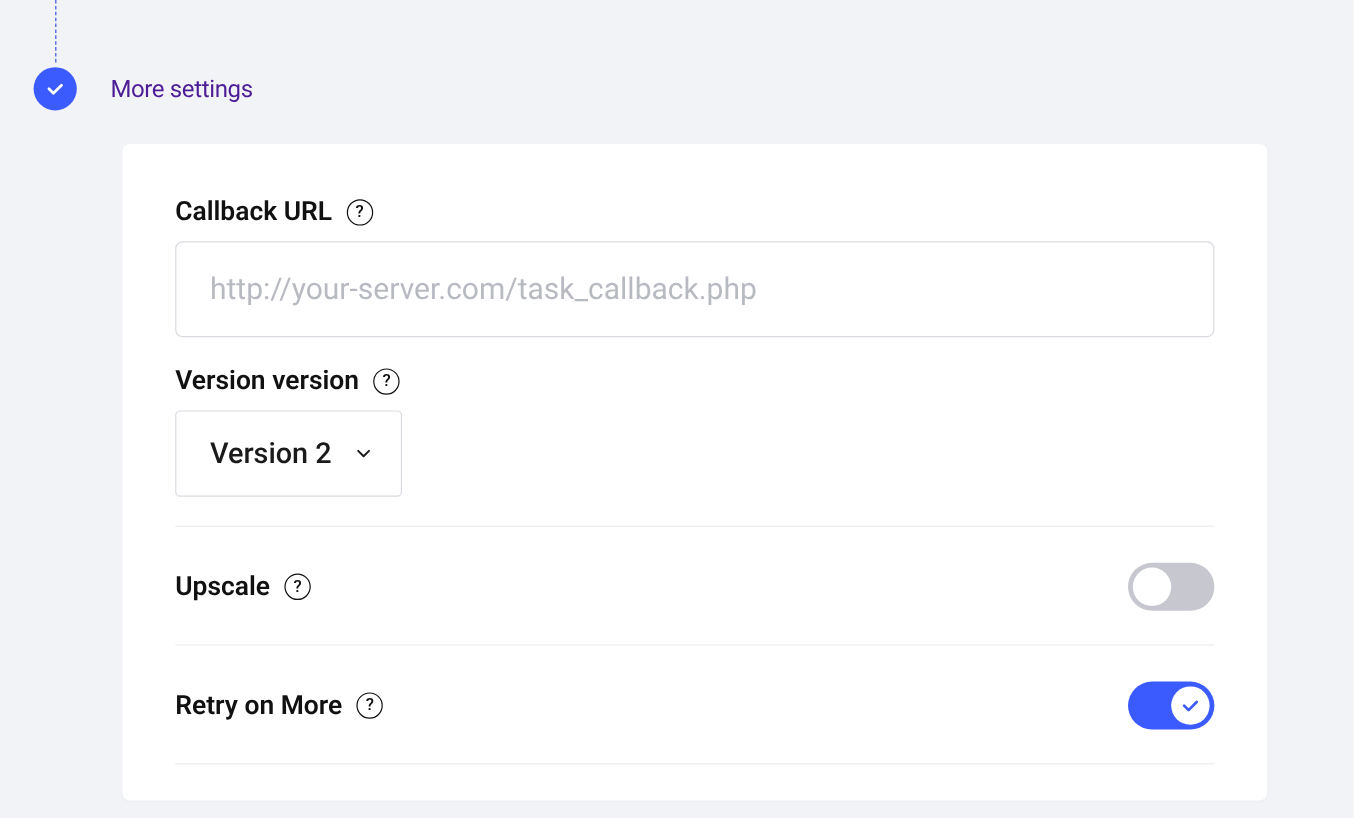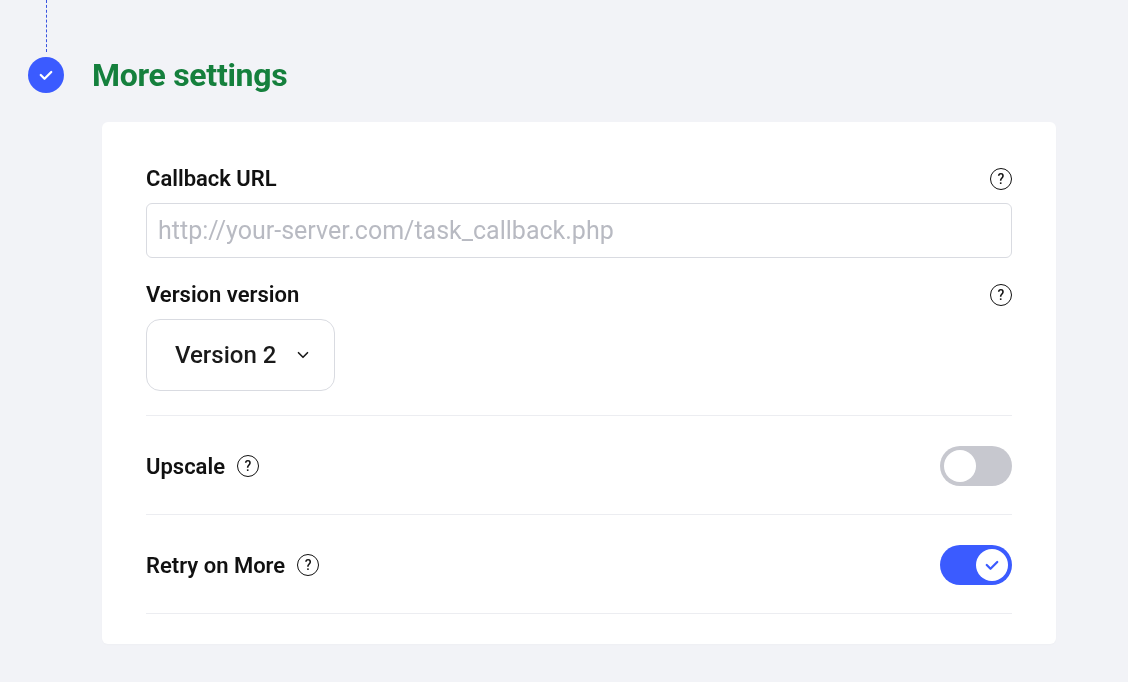--- a/index.html
+++ b/index.html
@@ -37,41 +37,40 @@
       display: flex;
       align-items: center;
       justify-content: center;
       flex-shrink: 0;
     }
     .step-circle svg {
       width: 18px;
       height: 18px;
     }
     .section-title {
-      font-size: 32px;
-      font-weight: 700;
-      color: #15803d;
+      font-size: 20px;
+      font-weight: 400;
+      color: #4c1d95;
       letter-spacing: -0.3px;
     }
     .card {
       background: #ffffff;
       border-radius: 6px;
       margin: 28px 72px 0 74px;
       padding: 44px 44px 30px 44px;
       box-shadow: 0 1px 2px rgba(0,0,0,0.02);
     }
     .field {
       margin-bottom: 24px;
     }
     .label-row {
       display: flex;
       align-items: center;
       gap: 12px;
       margin-bottom: 12px;
-      justify-content: space-between;
     }
     .field-label {
       font-size: 22px;
       font-weight: 600;
       color: #111111;
     }
     .help-icon {
       width: 22px;
       height: 22px;
       border: 1.5px solid #111111;
@@ -79,39 +78,39 @@
       display: flex;
       align-items: center;
       justify-content: center;
       font-size: 14px;
       font-weight: 500;
       color: #111111;
       cursor: default;
     }
     .text-input {
       width: 100%;
-      height: 55px;
+      height: 80px;
       border: 1px solid #d9dbe1;
       border-radius: 6px;
-      padding: 0 11px;
+      padding: 0 28px;
       font-size: 25px;
       color: #1a1a1a;
       outline: none;
       font-family: inherit;
     }
     .text-input::placeholder {
       color: #b8bac2;
     }
     .select-wrap {
       display: inline-flex;
       align-items: center;
       gap: 18px;
       height: 72px;
       border: 1px solid #d9dbe1;
-      border-radius: 14px;
+      border-radius: 4px;
       padding: 0 22px 0 28px;
       cursor: pointer;
       background: #fff;
     }
     .select-value {
       font-size: 24px;
       font-weight: 500;
       color: #1a1a1a;
     }
     .chevron {

